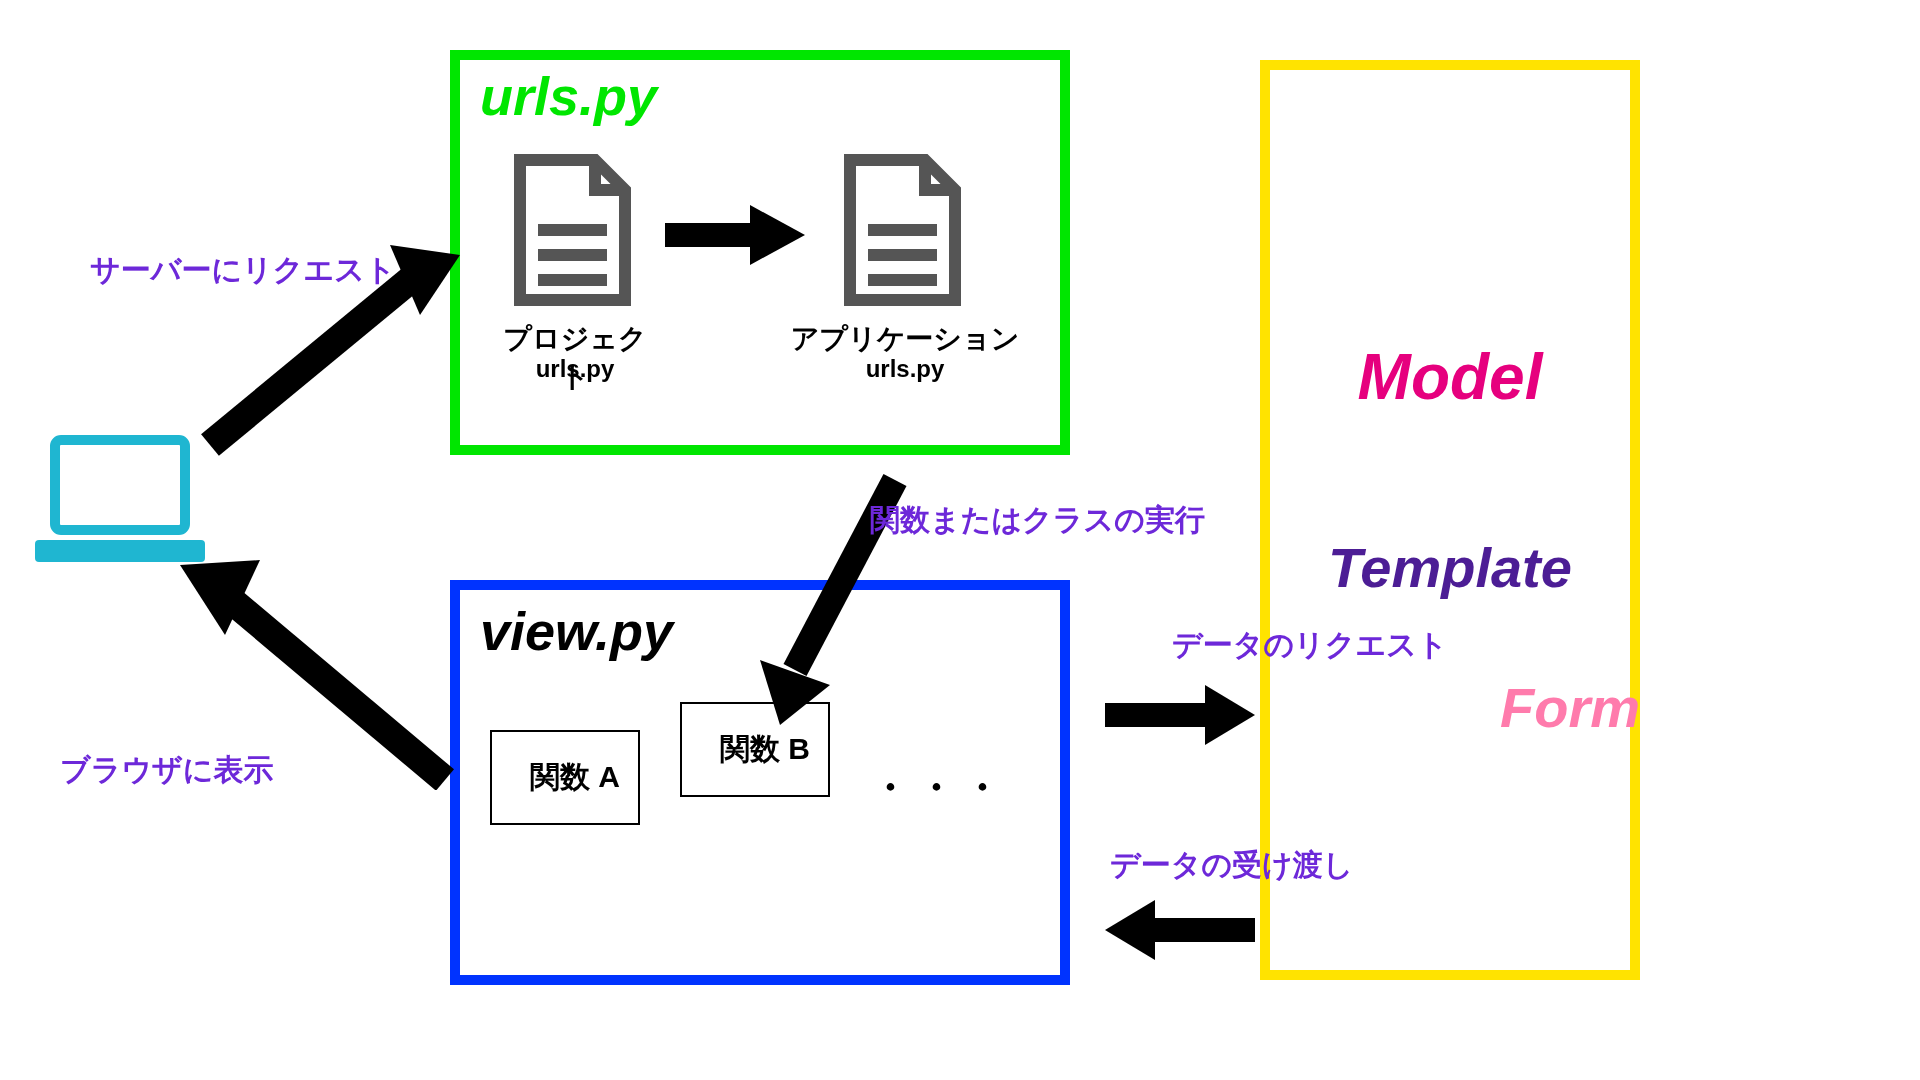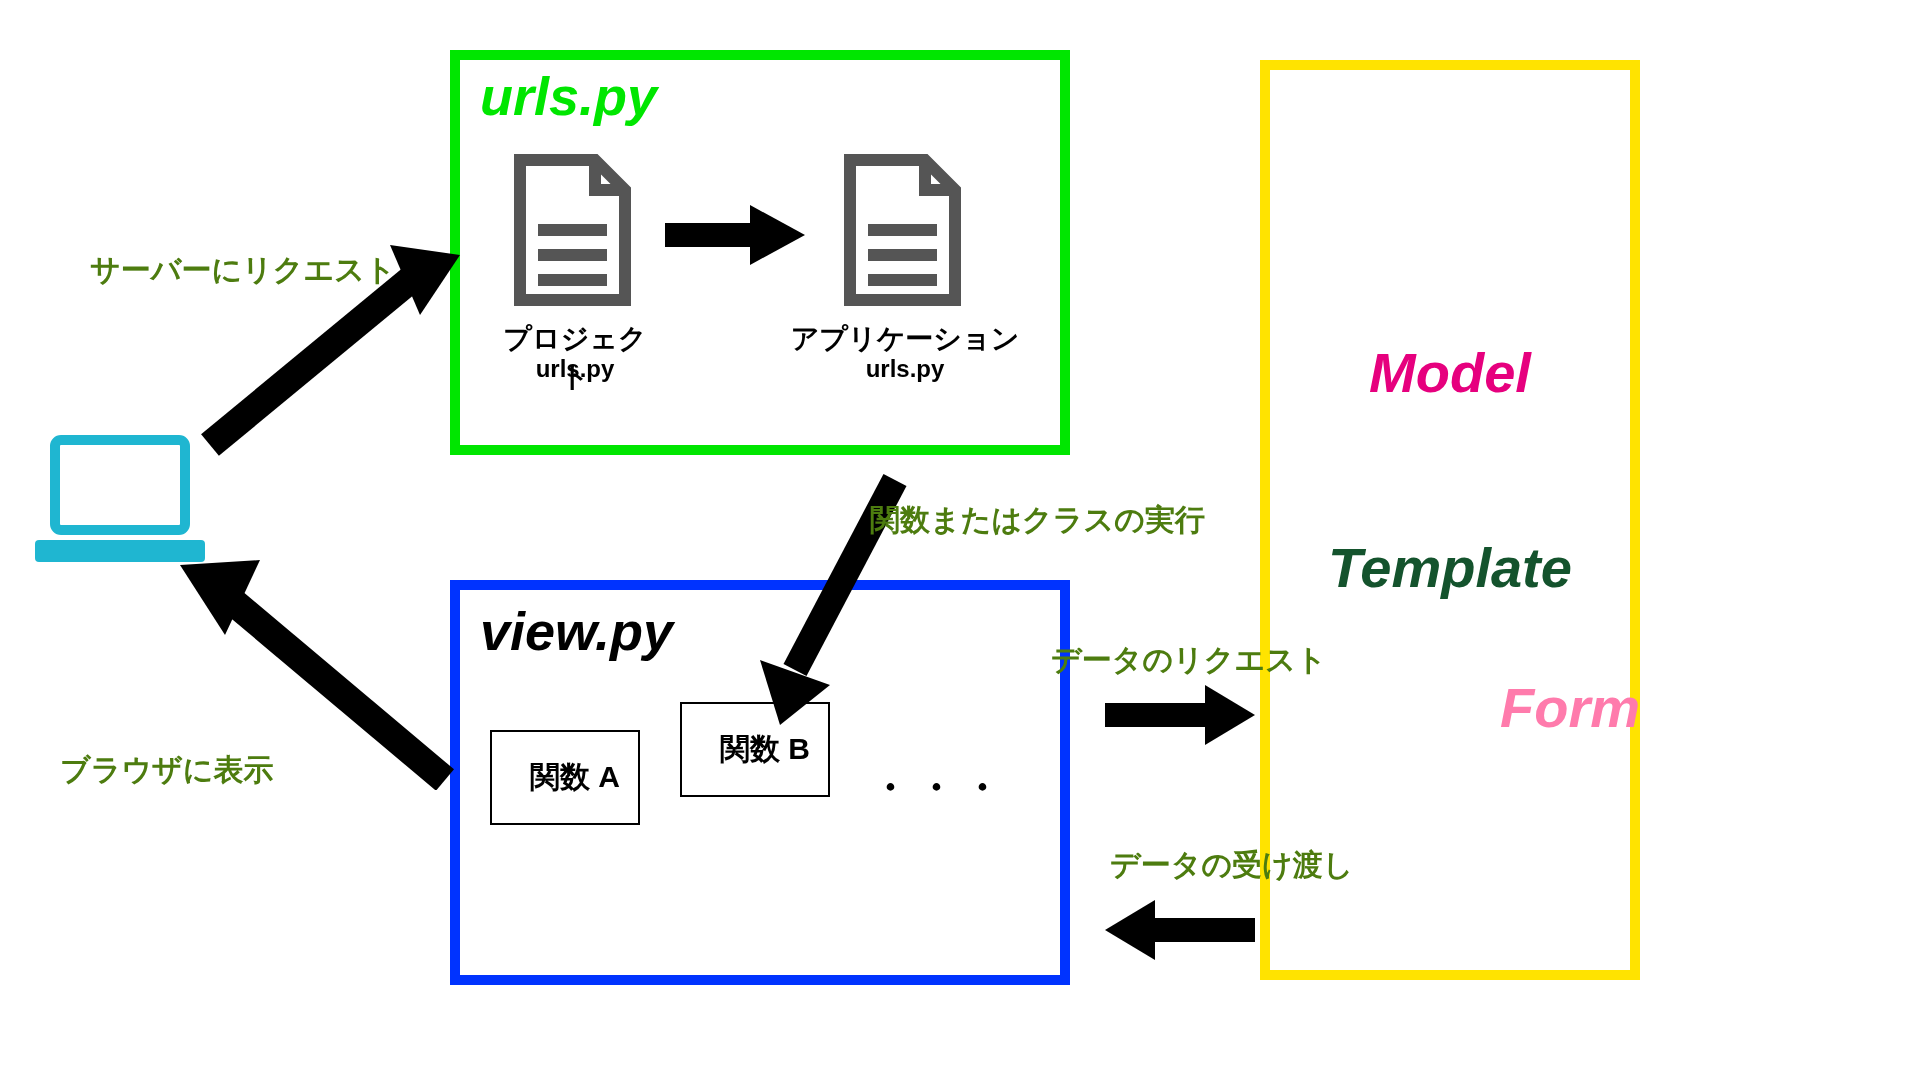--- a/index.html
+++ b/index.html
@@ -56,30 +56,30 @@
   .fnA { left: 490px; top: 730px; }
   .fnB { left: 680px; top: 702px; }
   .dots { left: 870px; top: 760px; font-size: 40px; font-weight:900; letter-spacing: 6px; }
 
   
   .yellow-box {
     left: 1260px; top: 60px;
     width: 380px; height: 920px;
     border: 10px solid #ffe300;
   }
-  .model-txt   { left: 1260px; top: 340px; width:380px; text-align:center; font-size:56px; font-weight:900; font-style:italic; color:#e6007e; }
-  .template-txt{ left: 1260px; top: 535px; width:380px; text-align:center; font-size:56px; font-weight:900; font-style:italic; color:#14532d; }
+  .model-txt   { left: 1260px; top: 340px; width:380px; text-align:center; font-size:64px; font-weight:900; font-style:italic; color:#e6007e; }
+  .template-txt{ left: 1260px; top: 535px; width:380px; text-align:center; font-size:56px; font-weight:900; font-style:italic; color:#4c1d95; }
   .form-txt    { left: 1260px; top: 675px; width:380px; text-align:right; font-size:56px; font-weight:900; font-style:italic; color:#ff7bac; }
 
   
-  .lbl { font-size: 30px; font-weight: 900; color:#4d7c0f; }
+  .lbl { font-size: 30px; font-weight: 900; color:#6d28d9; }
   .lbl-request  { left: 90px;  top: 250px; }
   .lbl-display  { left: 60px;  top: 750px; }
   .lbl-exec     { left: 870px; top: 500px; }
-  .lbl-datareq  { left: 1051px; top: 625px; margin-top: 15px; }
+  .lbl-datareq  { left: 1172px; top: 625px; }
   .lbl-datapass { left: 1110px; top: 845px; }
 
   
 </style>
 </head>
 <body>
 
 <div class="abs laptop">
   <svg viewBox="0 0 180 140">
     <rect x="25" y="10" width="130" height="90" rx="6" fill="none" stroke="#1fb6d1" stroke-width="10"></rect>

